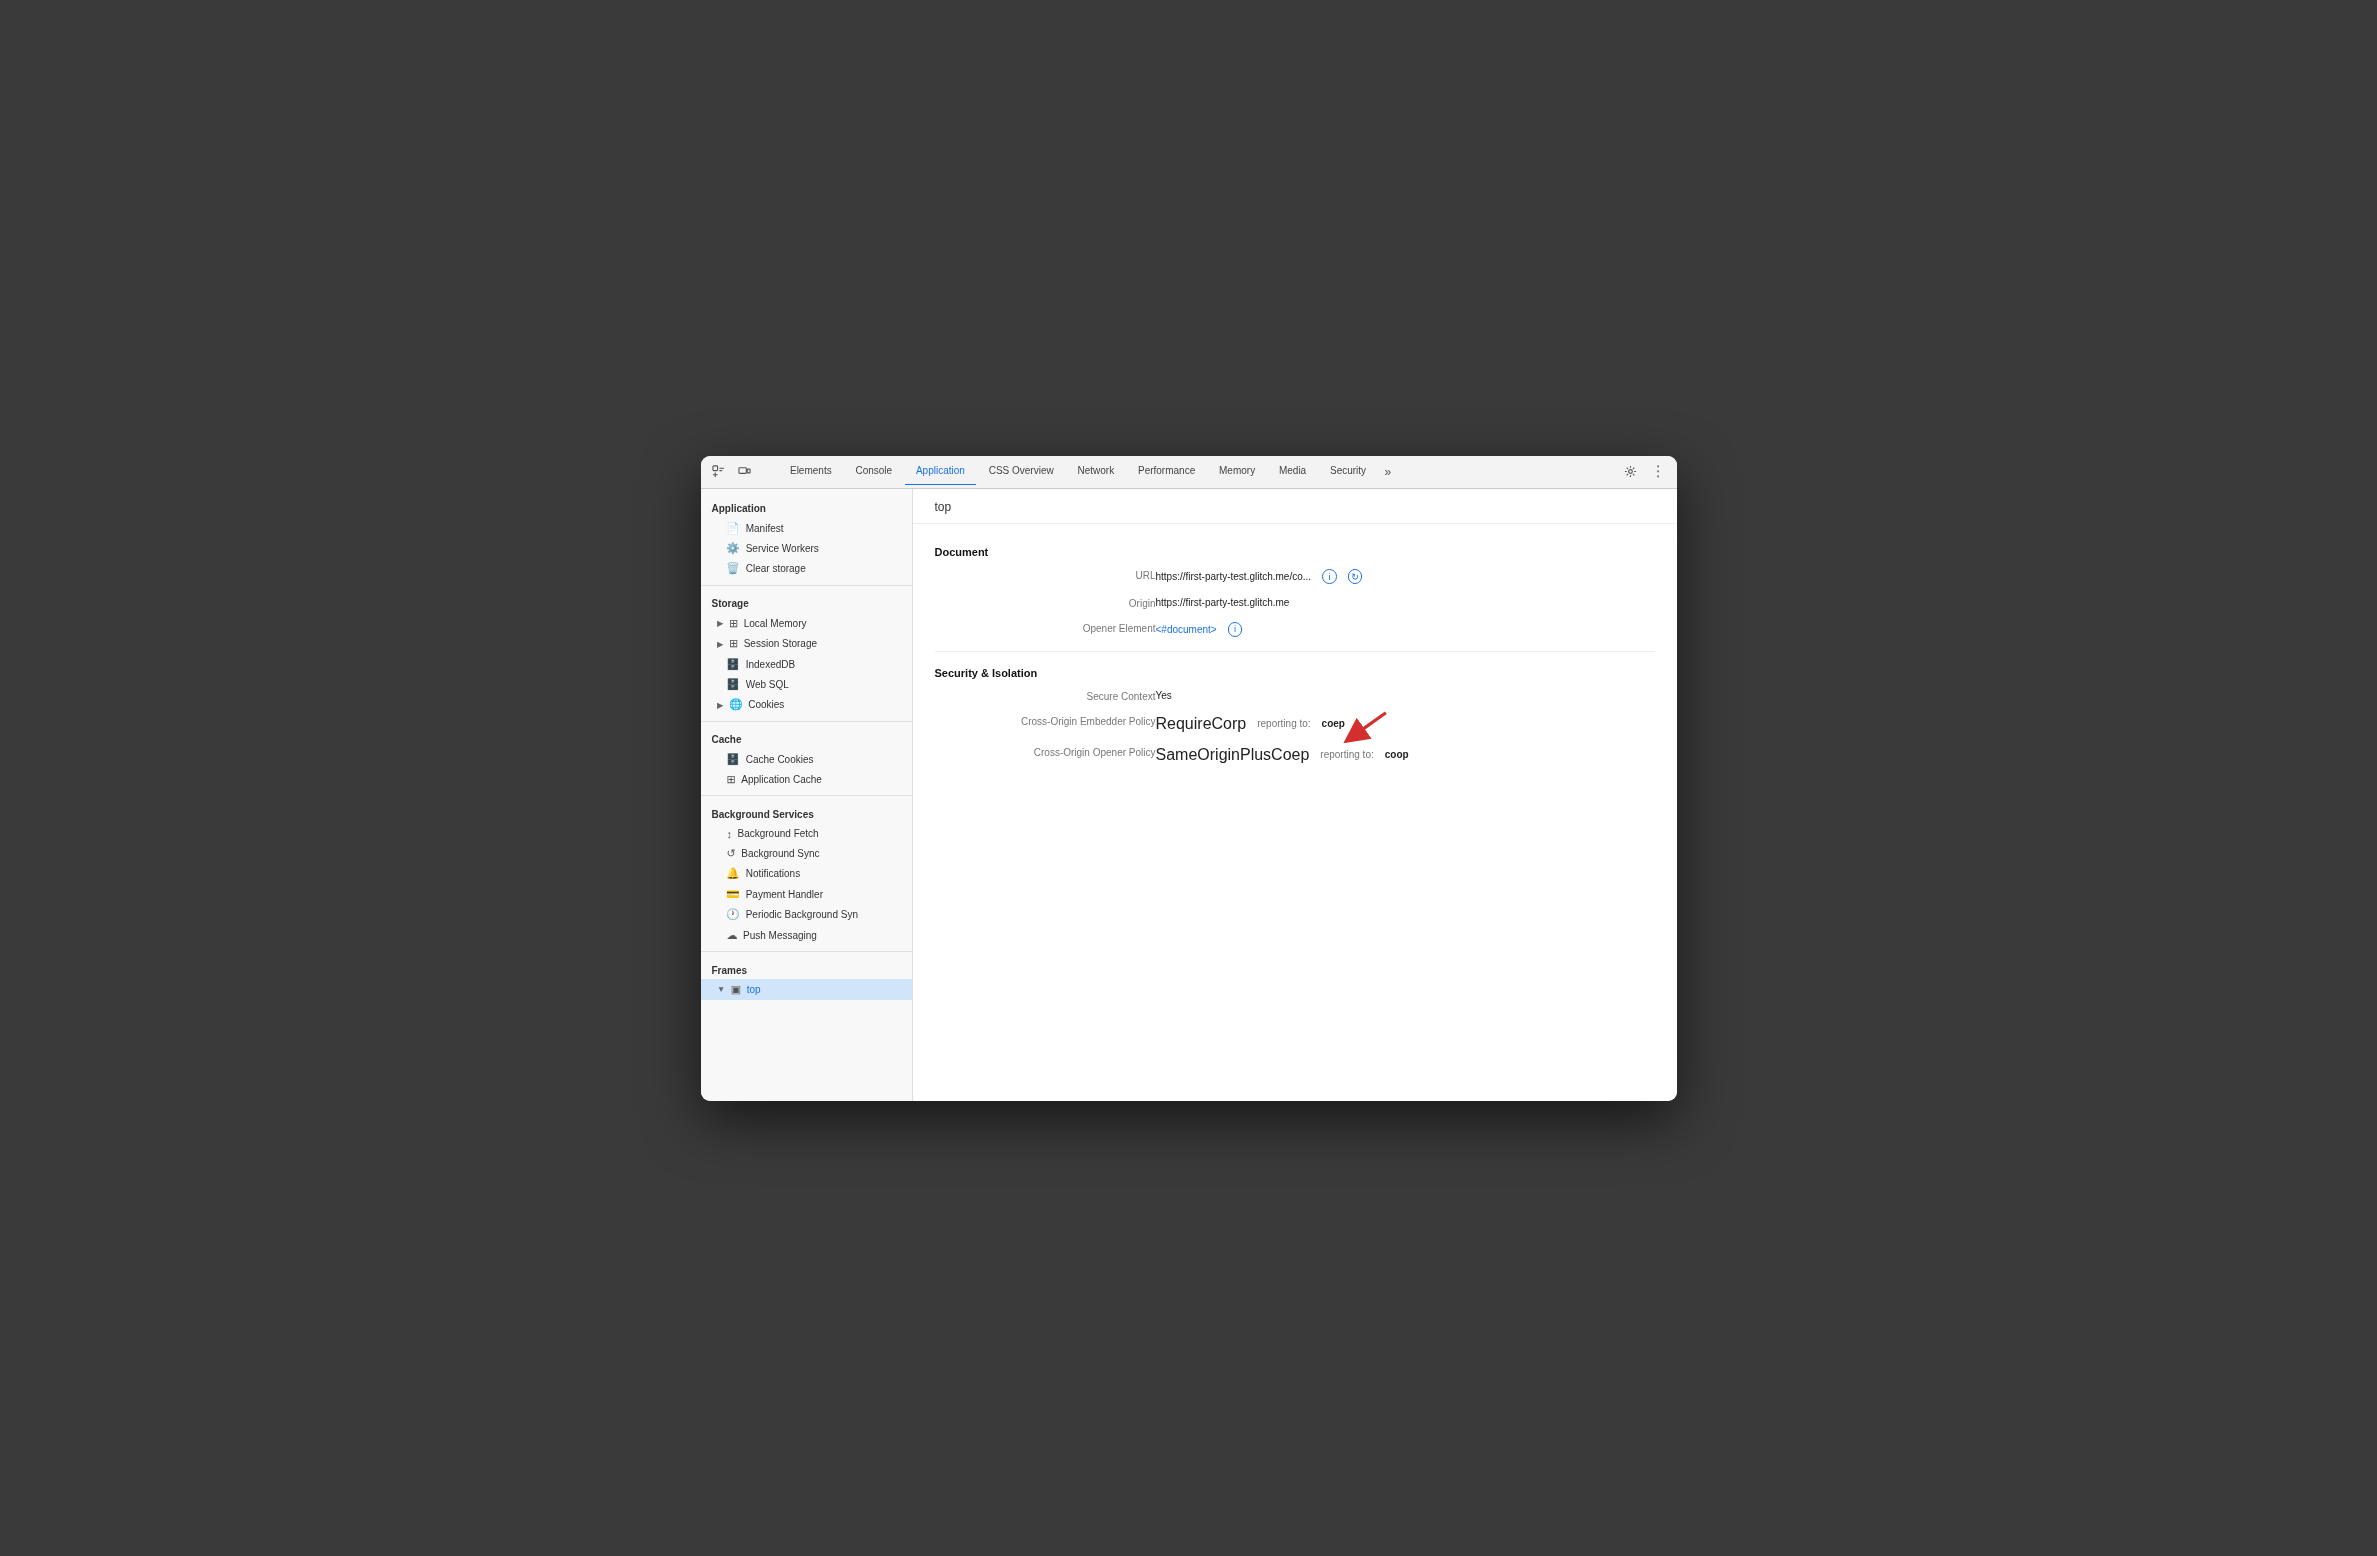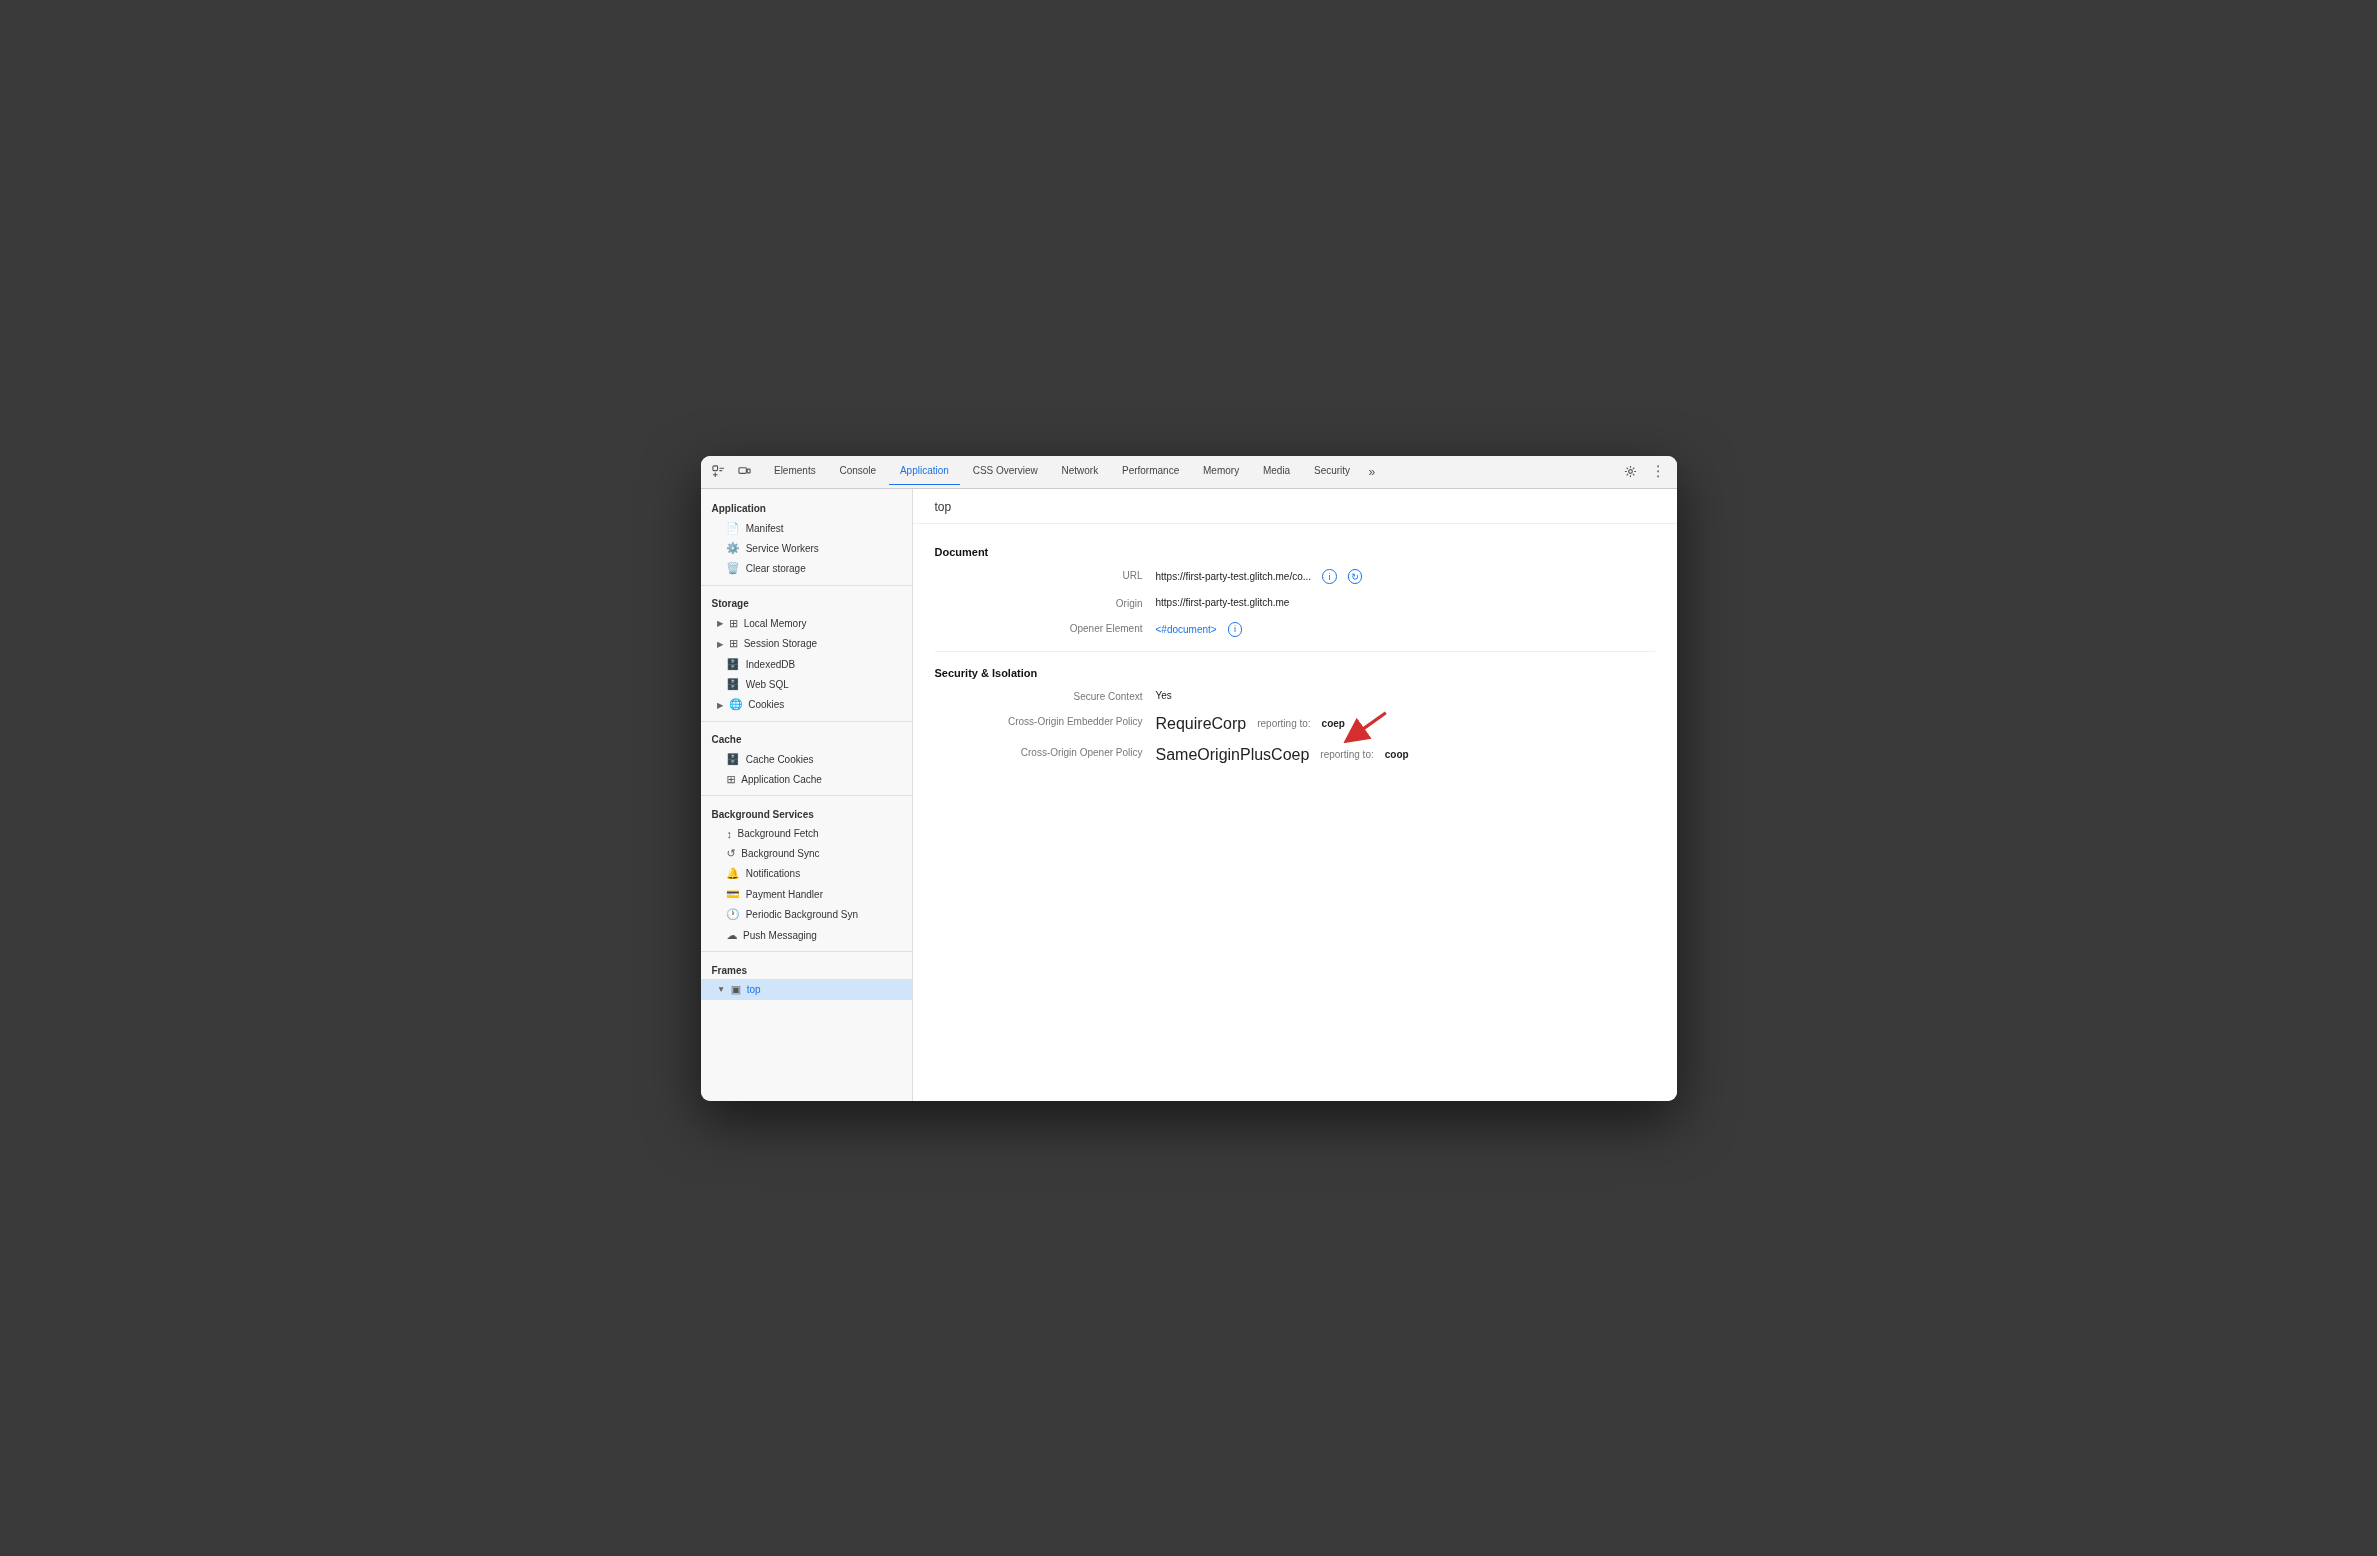--- a/index.html
+++ b/index.html
@@ -59,20 +59,21 @@
       overflow: hidden;
     }
     .toolbar {
       background: #f3f3f3;
       border-bottom: 0.9px solid #ccc;
       display: flex;
       align-items: center;
       padding: 0 7.4px;
       height: 33px;
       flex-shrink: 0;
+      gap: 16px;
     }
     .toolbar-icons {
       display: flex;
       gap: 3.7px;
       margin-right: 7.4px;
     }
     .toolbar-icon-btn {
       width: 22px;
       height: 22px;
       display: flex;
@@ -203,21 +204,20 @@
       align-items: flex-start;
       margin-bottom: 13px;
       padding-left: 37px;
     }
     .field-label {
       font-size: 10px;
       color: #777;
       width: 184px;
       flex-shrink: 0;
       text-align: right;
-      padding-right: 13px;
       padding-top: 0.9px;
     }
     .field-value {
       font-size: 10px;
       color: #222;
       display: flex;
       align-items: center;
       gap: 11px;
       flex-wrap: wrap;
     }

